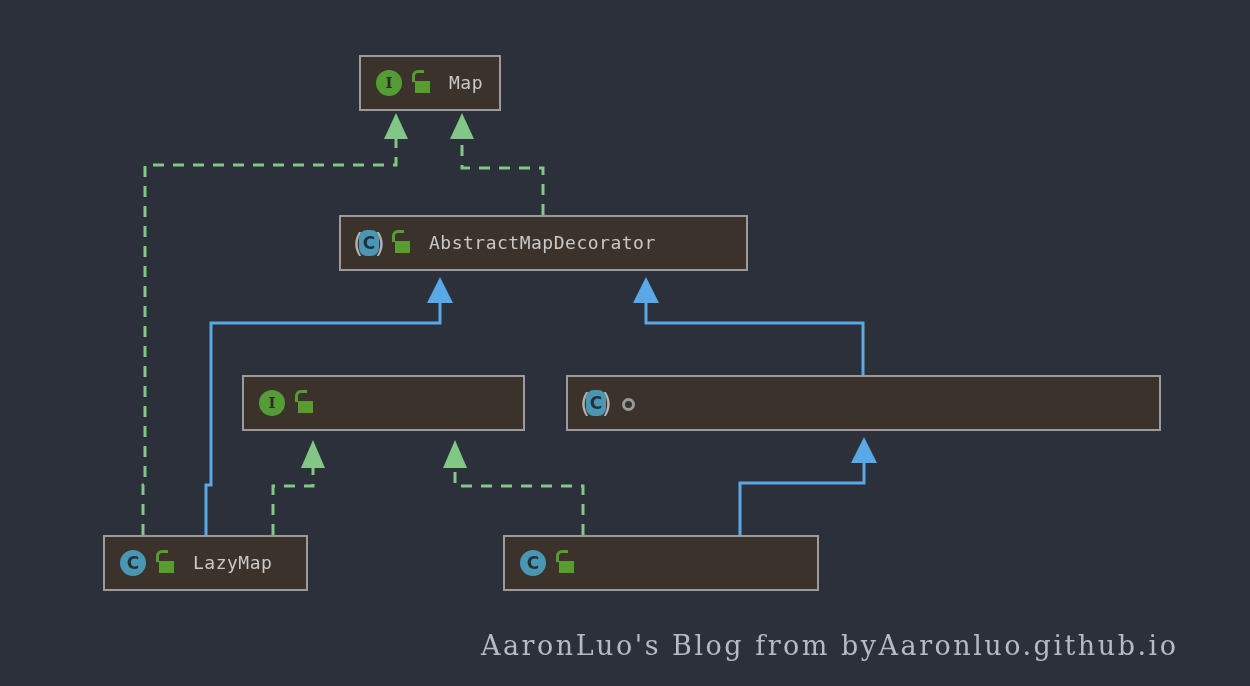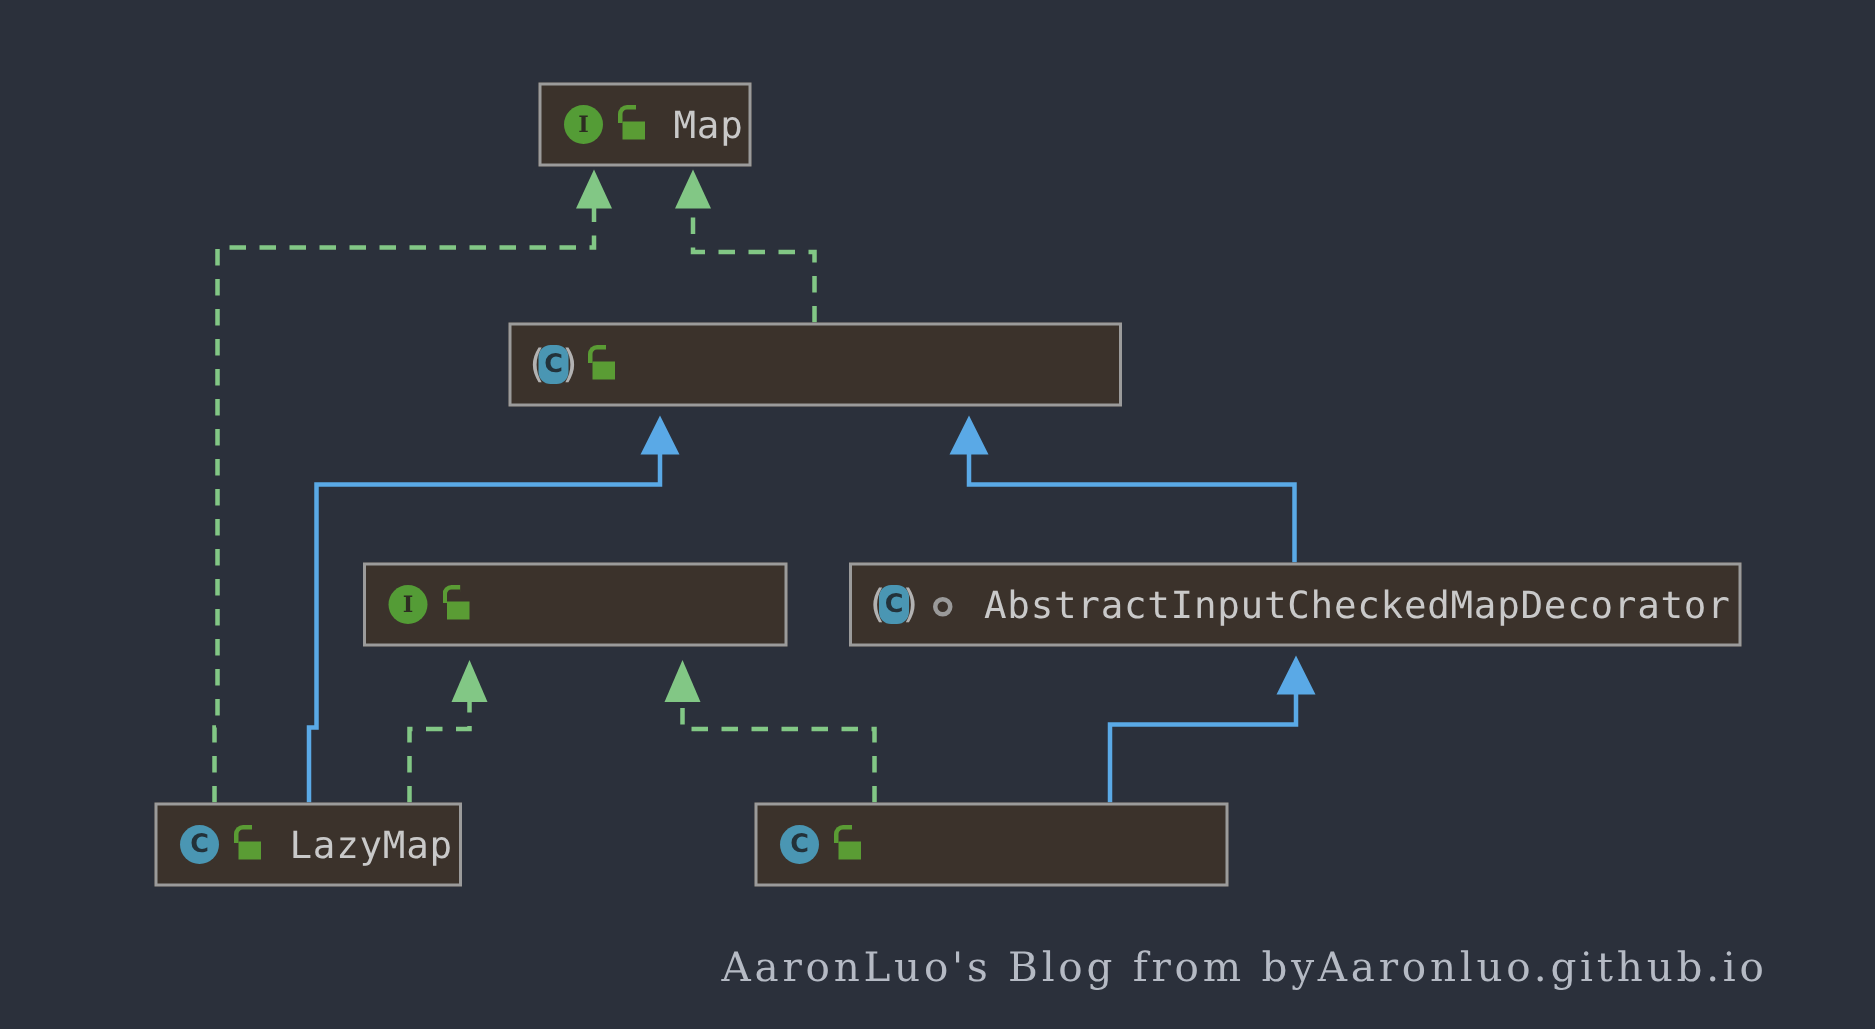--- a/index.html
+++ b/index.html
@@ -28,21 +28,21 @@
     background: #3b322b;
     border: 2px solid #9b9b9b;
     display: flex;
     align-items: center;
     padding: 0 14px 0 12px;
     white-space: nowrap;
   }
   .node-label {
     color: #c9c9c9;
     font-family: "DejaVu Sans Mono", "Liberation Mono", monospace;
-    font-size: 25px;
+    font-size: 18px;
     letter-spacing: 0.5px;
     line-height: 1;
   }
   
   .type-icon {
     position: relative;
     width: 32px;
     height: 32px;
     flex: 0 0 auto;
     display: flex;
@@ -197,20 +197,21 @@
   <div class="node" style="left:339px; top:215px; width:409px; height:56px;">
     <span class="type-icon klass abstract">
       <span class="paren l">(</span>
       <span class="disc">C</span>
       <span class="paren r">)</span>
     </span>
     <span class="vis-icon lock">
       <span class="shackle"></span>
         <span class="body"></span>
     </span>
+    <span class="node-label">AbstractMapDecorator</span>
   </div>
 
   <div class="node" style="left:242px; top:375px; width:283px; height:56px;">
     <span class="type-icon iface">
       <span class="disc">I</span>
     </span>
     <span class="vis-icon lock">
       <span class="shackle"></span>
         <span class="body"></span>
     </span>
@@ -218,21 +219,20 @@
 
   <div class="node" style="left:566px; top:375px; width:595px; height:56px;">
     <span class="type-icon klass abstract">
       <span class="paren l">(</span>
       <span class="disc">C</span>
       <span class="paren r">)</span>
     </span>
     <span class="vis-icon pkg">
       <span class="ring"></span>
     </span>
-    <span class="node-label">AbstractInputCheckedMapDecorator</span>
   </div>
 
   <div class="node" style="left:103px; top:535px; width:205px; height:56px;">
     <span class="type-icon klass">
       <span class="disc">C</span>
     </span>
     <span class="vis-icon lock">
       <span class="shackle"></span>
         <span class="body"></span>
     </span>

